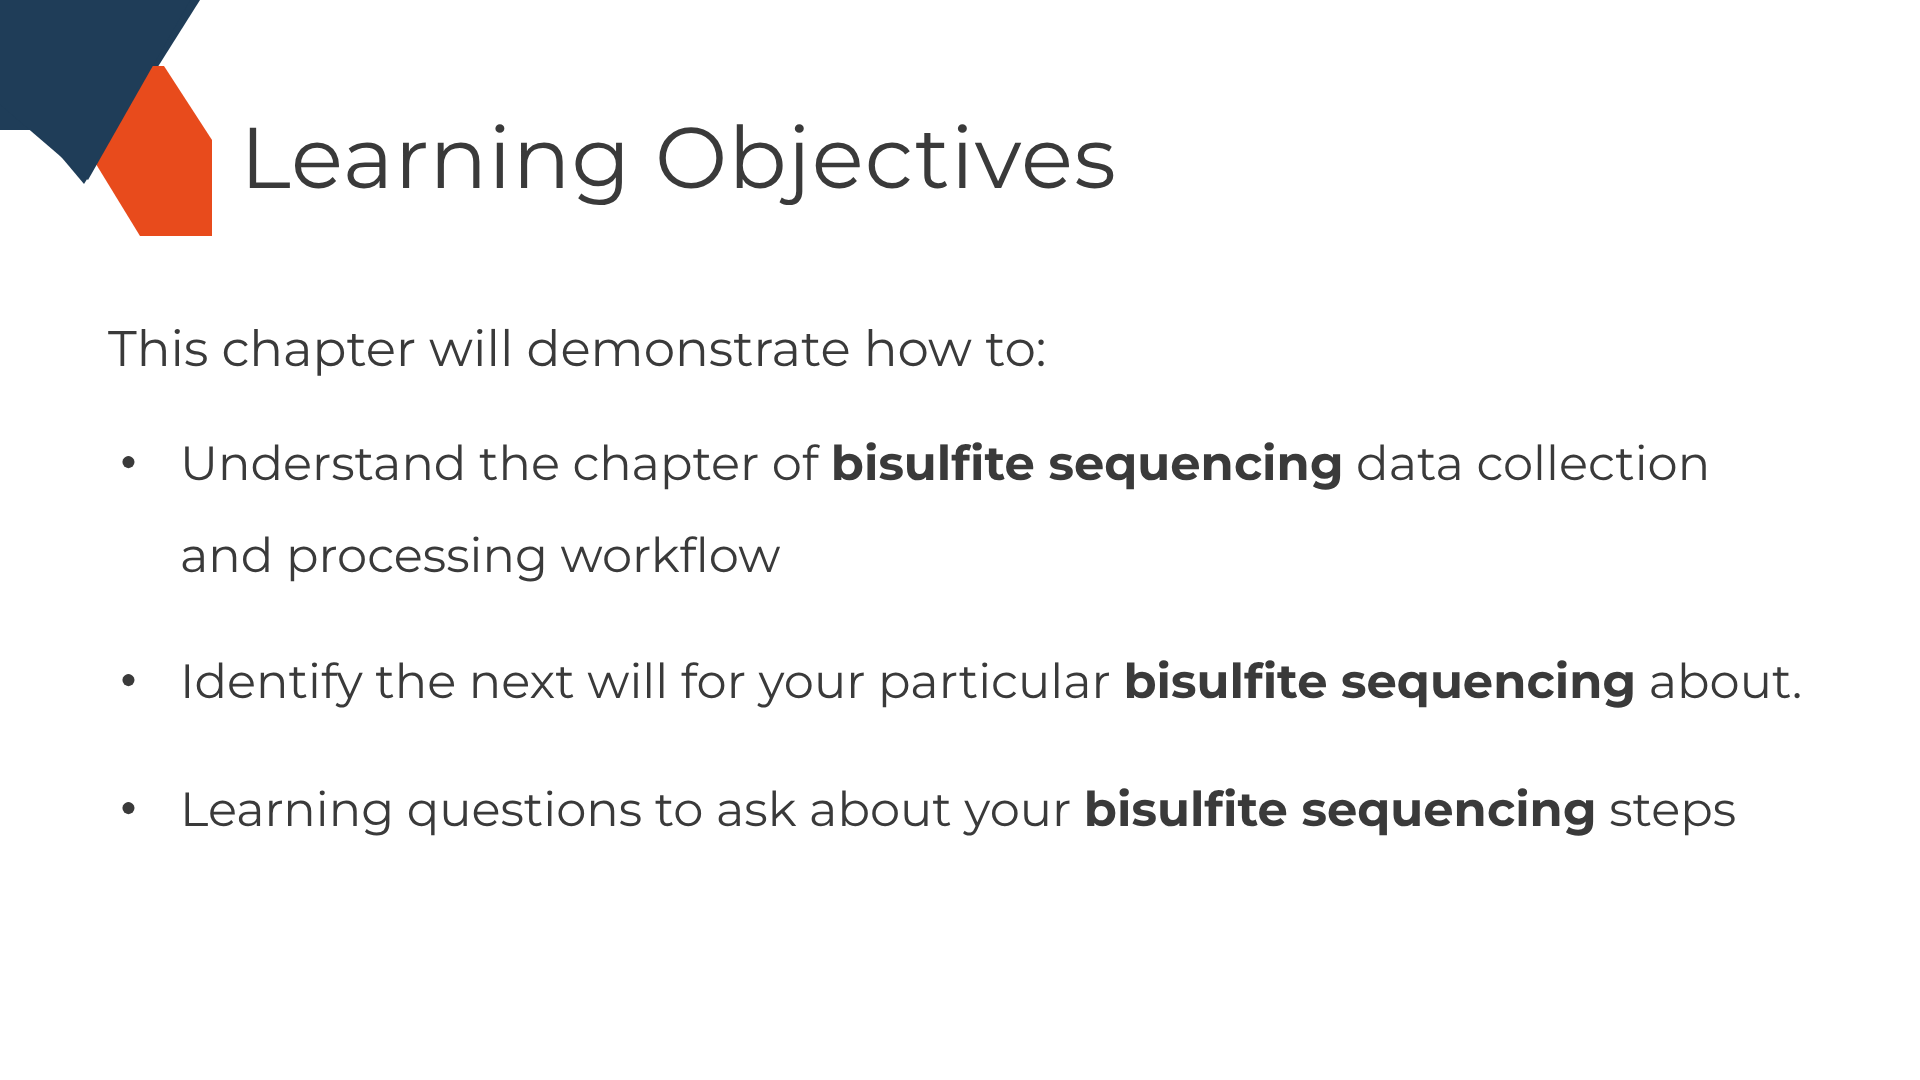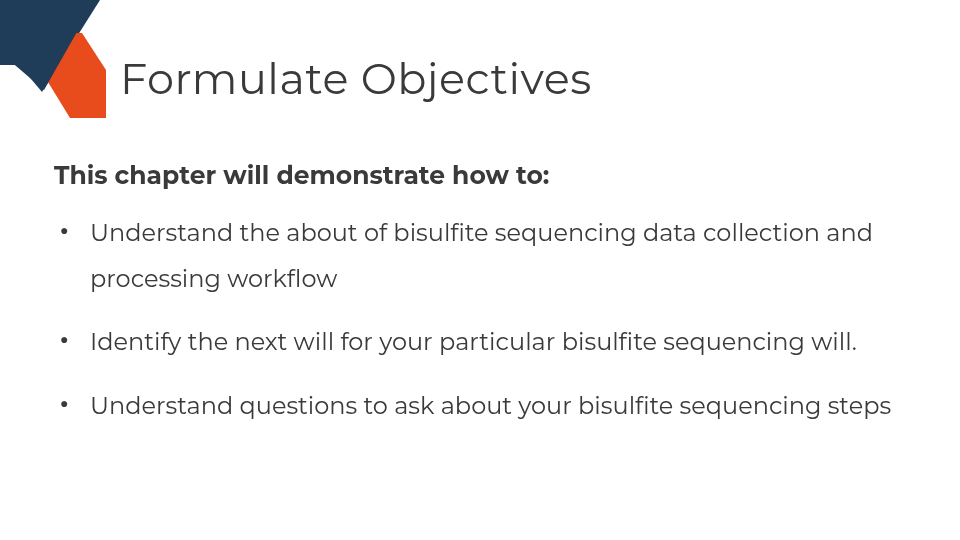--- a/index.html
+++ b/index.html
@@ -31,21 +31,21 @@
       font-size: 43px;
       font-weight: 400;
       color: #3a3a3a;
       letter-spacing: 0.5px;
     }
     .subtitle {
       position: absolute;
       top: 160px;
       left: 54px;
       font-size: 25px;
-      font-weight: 700;
+      font-weight: 400;
       color: #3a3a3a;
     }
     .bullets {
       position: absolute;
       top: 210px;
       left: 54px;
       right: 54px;
       list-style: none;
     }
     .bullets li {
@@ -60,43 +60,43 @@
     .bullets li::before {
       content: "●";
       position: absolute;
       left: 6px;
       top: 0;
       font-size: 14px;
       line-height: 2.9;
       color: #3a3a3a;
     }
     .bold {
-      font-weight: 400;
+      font-weight: 700;
     }
   </style>
 </head>
 <body>
 
 <div class="corner-decoration">
   <svg width="120" height="120" viewBox="0 0 120 120">
     <polygon points="0,0 95,0 55,65 0,65" fill="#1f3d58"></polygon>
     <polygon points="15,33 78,33 102,72 102,112" fill="#e84b1c"></polygon>
     <polygon points="0,0 100,0 42,92 0,42" fill="#1f3d58"></polygon>
     <polygon points="18,33 82,33 106,70 106,118 70,118" fill="#e84b1c"></polygon>
     <polygon points="-5,-5 98,-5 44,90 -5,48" fill="#1f3d58"></polygon>
   </svg>
 </div>
 
-<h1 class="title">Formulate Objectives</h1>
+<h1 class="title">Learning Objectives</h1>
 
 <p class="subtitle">This chapter will demonstrate how to:</p>
 
 <ul class="bullets">
   <li>
-    <span>Understand the about of </span><span class="bold">bisulfite sequencing</span><span> data collection and processing workflow</span>
+    <span>Understand the chapter of </span><span class="bold">bisulfite sequencing</span><span> data collection and processing workflow</span>
   </li>
   <li>
-    <span> Identify the next will for your particular </span><span class="bold">bisulfite sequencing</span><span> will.</span>
+    <span> Identify the next will for your particular </span><span class="bold">bisulfite sequencing</span><span> about.</span>
   </li>
   <li>
-    <span>Understand questions to ask about your </span><span class="bold">bisulfite sequencing</span><span> steps</span>
+    <span>Learning questions to ask about your </span><span class="bold">bisulfite sequencing</span><span> steps</span>
   </li>
 </ul>
 
 </body></html>

